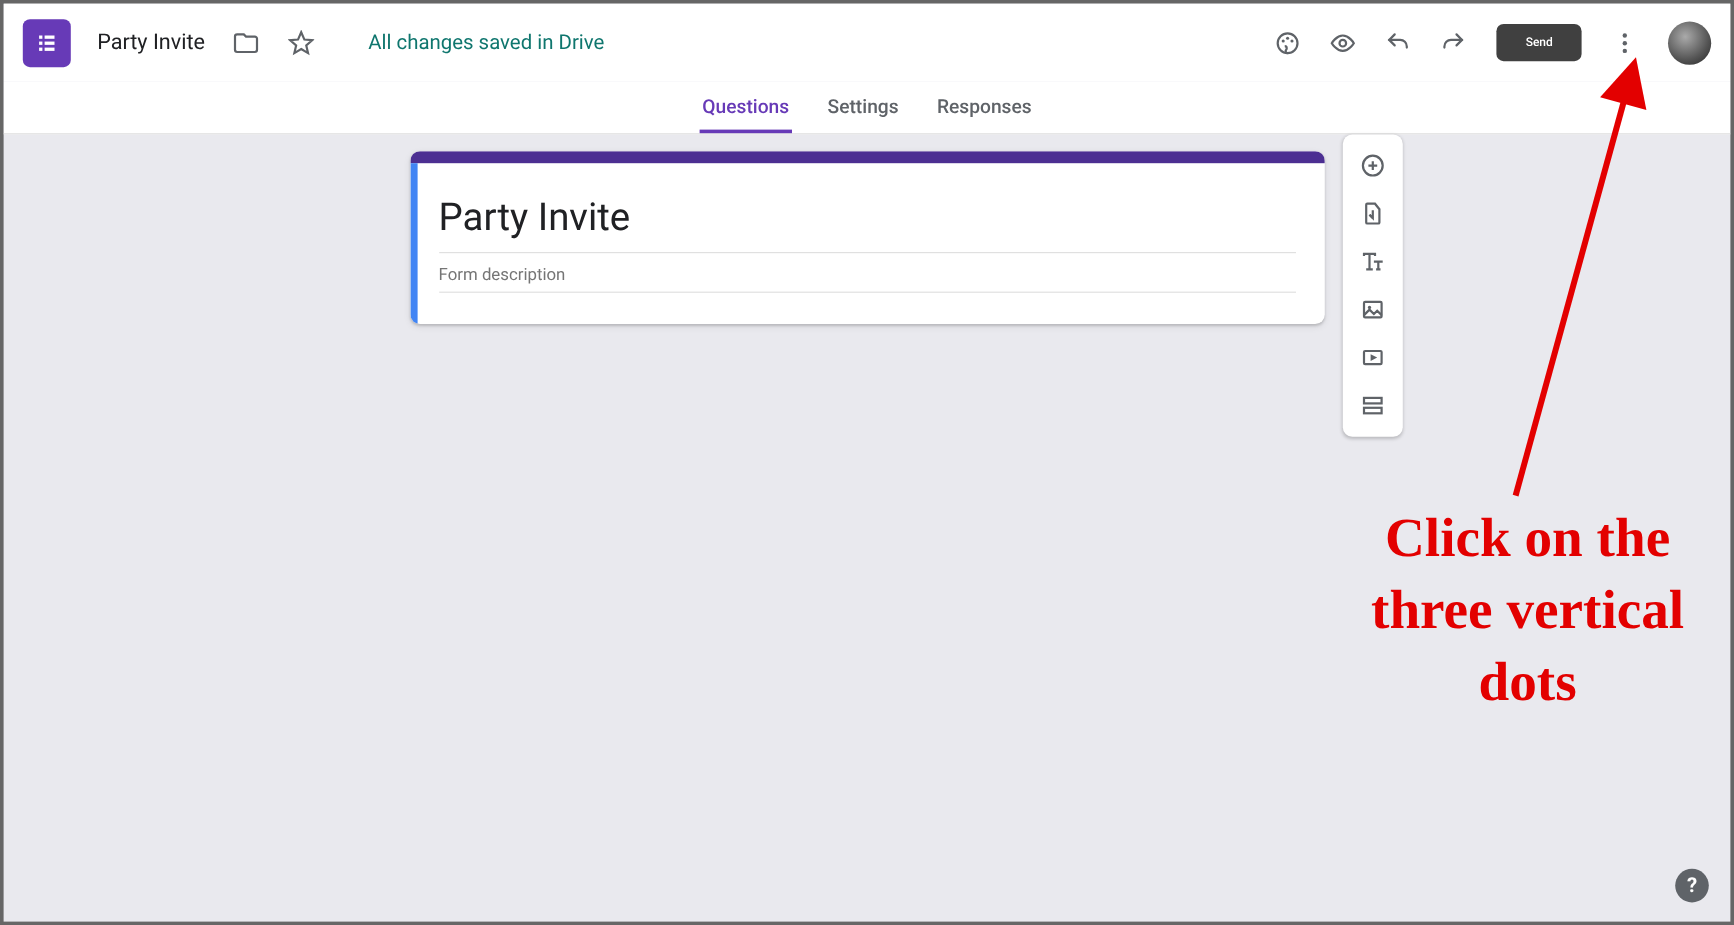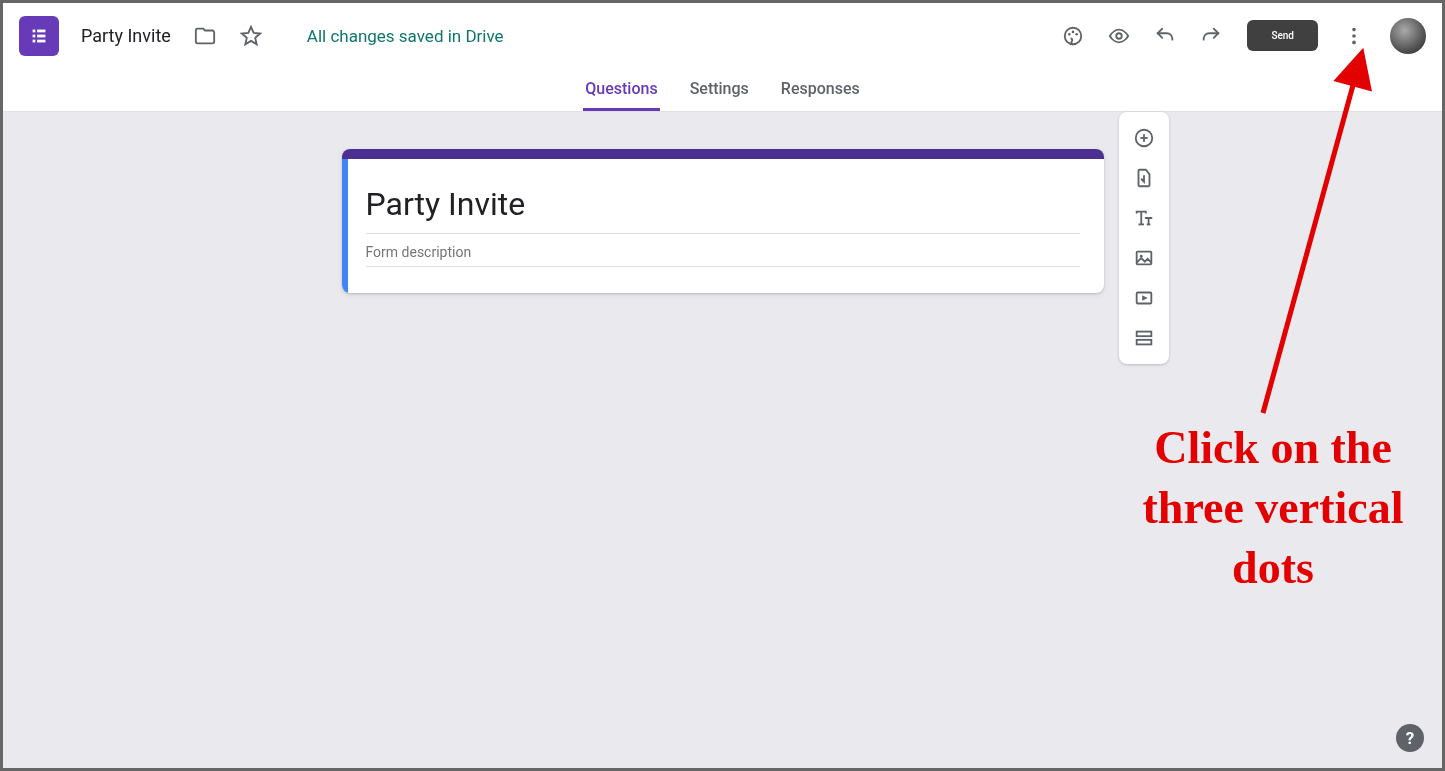--- a/index.html
+++ b/index.html
@@ -93,21 +93,20 @@
     display: flex;
     justify-content: center;
   }
   .form-card {
     width: 762px;
     background: #fff;
     border-radius: 8px;
     box-shadow: 0 1px 2px rgba(0,0,0,0.15), 0 2px 6px rgba(0,0,0,0.08);
     overflow: hidden;
     position: relative;
-    margin-top: 23px;
   }
   .card-top-bar { height: 10px; background: #4c2f92; }
   .card-left-bar {
     position: absolute; left: 0; top: 10px; bottom: 0; width: 6px;
     background: #4285f4;
   }
   .card-body { padding: 22px 24px 26px 24px; }
   .form-title-input {
     width: 100%;
     border: none;

